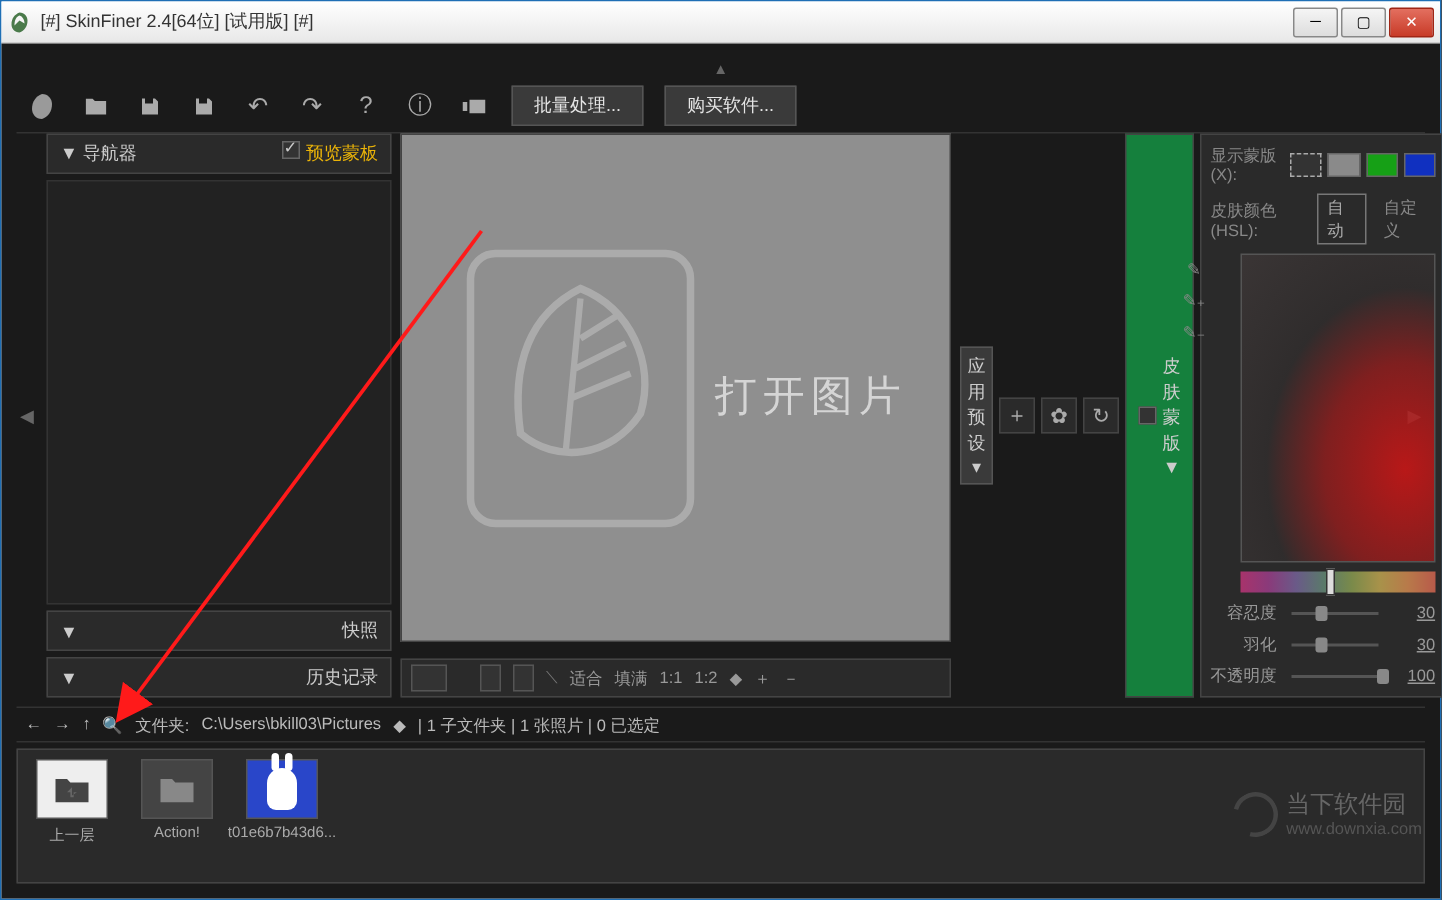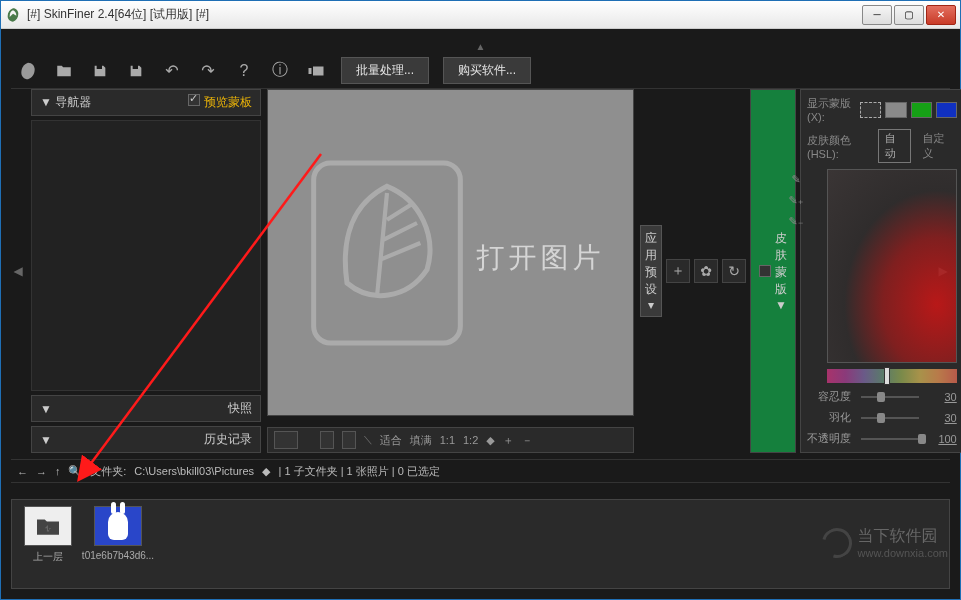--- a/index.html
+++ b/index.html
@@ -42,21 +42,21 @@
 }
 .picker-tools { position:absolute; left:-20px; top:0; bottom:0; width:18px; display:flex; flex-direction:column; gap:8px; align-items:center; padding-top:4px;}
 .hue-bar { height:14px; margin-left:20px; background:linear-gradient(90deg,#a8336b,#8a3a7a,#6a5a88,#5a7a6a,#7a8a4a,#a8924a,#b87a4a,#b85a4a); position:relative;}
 .hue-thumb { position:absolute; top:-2px; width:6px; height:18px; background:#ddd; border:1px solid #333; left:44%; }
 .slider-row { display:flex; align-items:center; gap:6px; font-size:11px; color:#999; }
 .slider-row .lbl { width:44px; text-align:right; }
 .slider-row .track { flex:1; height:2px; background:#555; position:relative; margin:0 4px;}
 .slider-row .thumb { position:absolute; top:-4px; width:8px; height:10px; background:#888; border-radius:2px; }
 .slider-row .val { width:28px; text-align:right;text-decoration:underline; }
 .breadcrumb-row { height:24px; display:flex; align-items:center; gap:8px; padding:0 6px; font-size:11px; color:#bbb; border-top:1px solid #333; border-bottom:1px solid #333; margin-top:6px; }
-.browser-row { height:90px; background:#2a2a2a; border:1px solid #444; display:flex; gap:10px; padding:6px; margin-top:16px; }
+.browser-row { height:90px; background:#2a2a2a; border:1px solid #444; display:flex; gap:10px; padding:6px; margin-top:4px; }
 .thumb-item { width:60px; display:flex; flex-direction:column; align-items:center; gap:4px; font-size:10px; color:#aaa; }
 .thumb-box { width:48px; height:40px; background:#444; border:1px solid #555; display:flex; align-items:center; justify-content:center; color:#aaa; }
 .thumb-box.folder-up { background:#eee; }
 .thumb-box.img { background:#2946c9; position:relative; }
 .miffy { width:20px; height:28px; background:#fff; border-radius:10px 10px 6px 6px; position:relative;}
 .miffy:before, .miffy:after { content:""; position:absolute; width:5px; height:12px; background:#fff; border-radius:3px; top:-10px;}
 .miffy:before{left:3px;} .miffy:after{right:3px;}
 .watermark { position:absolute; right:12px; bottom:40px; color:#555; font-size:11px; text-align:left; display:flex; align-items:center; gap:6px; pointer-events:none;}
 .watermark .wm-logo { width:30px; height:30px; border:3px solid #444; border-radius:50%; border-left-color:transparent; transform:rotate(-30deg);}
 .arrow-svg { position:absolute; left:70px; top:115px; pointer-events:none; z-index:50;}
@@ -233,20 +233,28 @@
       <div class="thumb-item">
         <div class="thumb-box folder-up">
             <svg width="28" height="22" viewBox="0 0 24 20">
               <path fill="#444" d="M2 4h7l2 2h11v12H2z"></path>
               <path fill="#666" d="M12 14V9l-3 3h2v3h2v-3h2z"></path>
             </svg>
           </div>
         <span>上一层</span>
       </div>
       <div class="thumb-item">
+        <div class="thumb-box">
+            <svg width="28" height="22" viewBox="0 0 24 20">
+              <path fill="#888" d="M2 4h7l2 2h11v12H2z"></path>
+            </svg>
+          </div>
+        <span>Action!</span>
+      </div>
+      <div class="thumb-item">
         <div class="thumb-box img">
             <div class="miffy"></div>
           </div>
         <span>t01e6b7b43d6...</span>
       </div>
     </div>
 
     <svg class="arrow-svg" width="260" height="340">
       <defs>
           <marker id="ah" markerWidth="10" markerHeight="10" refX="2" refY="5" orient="auto">

